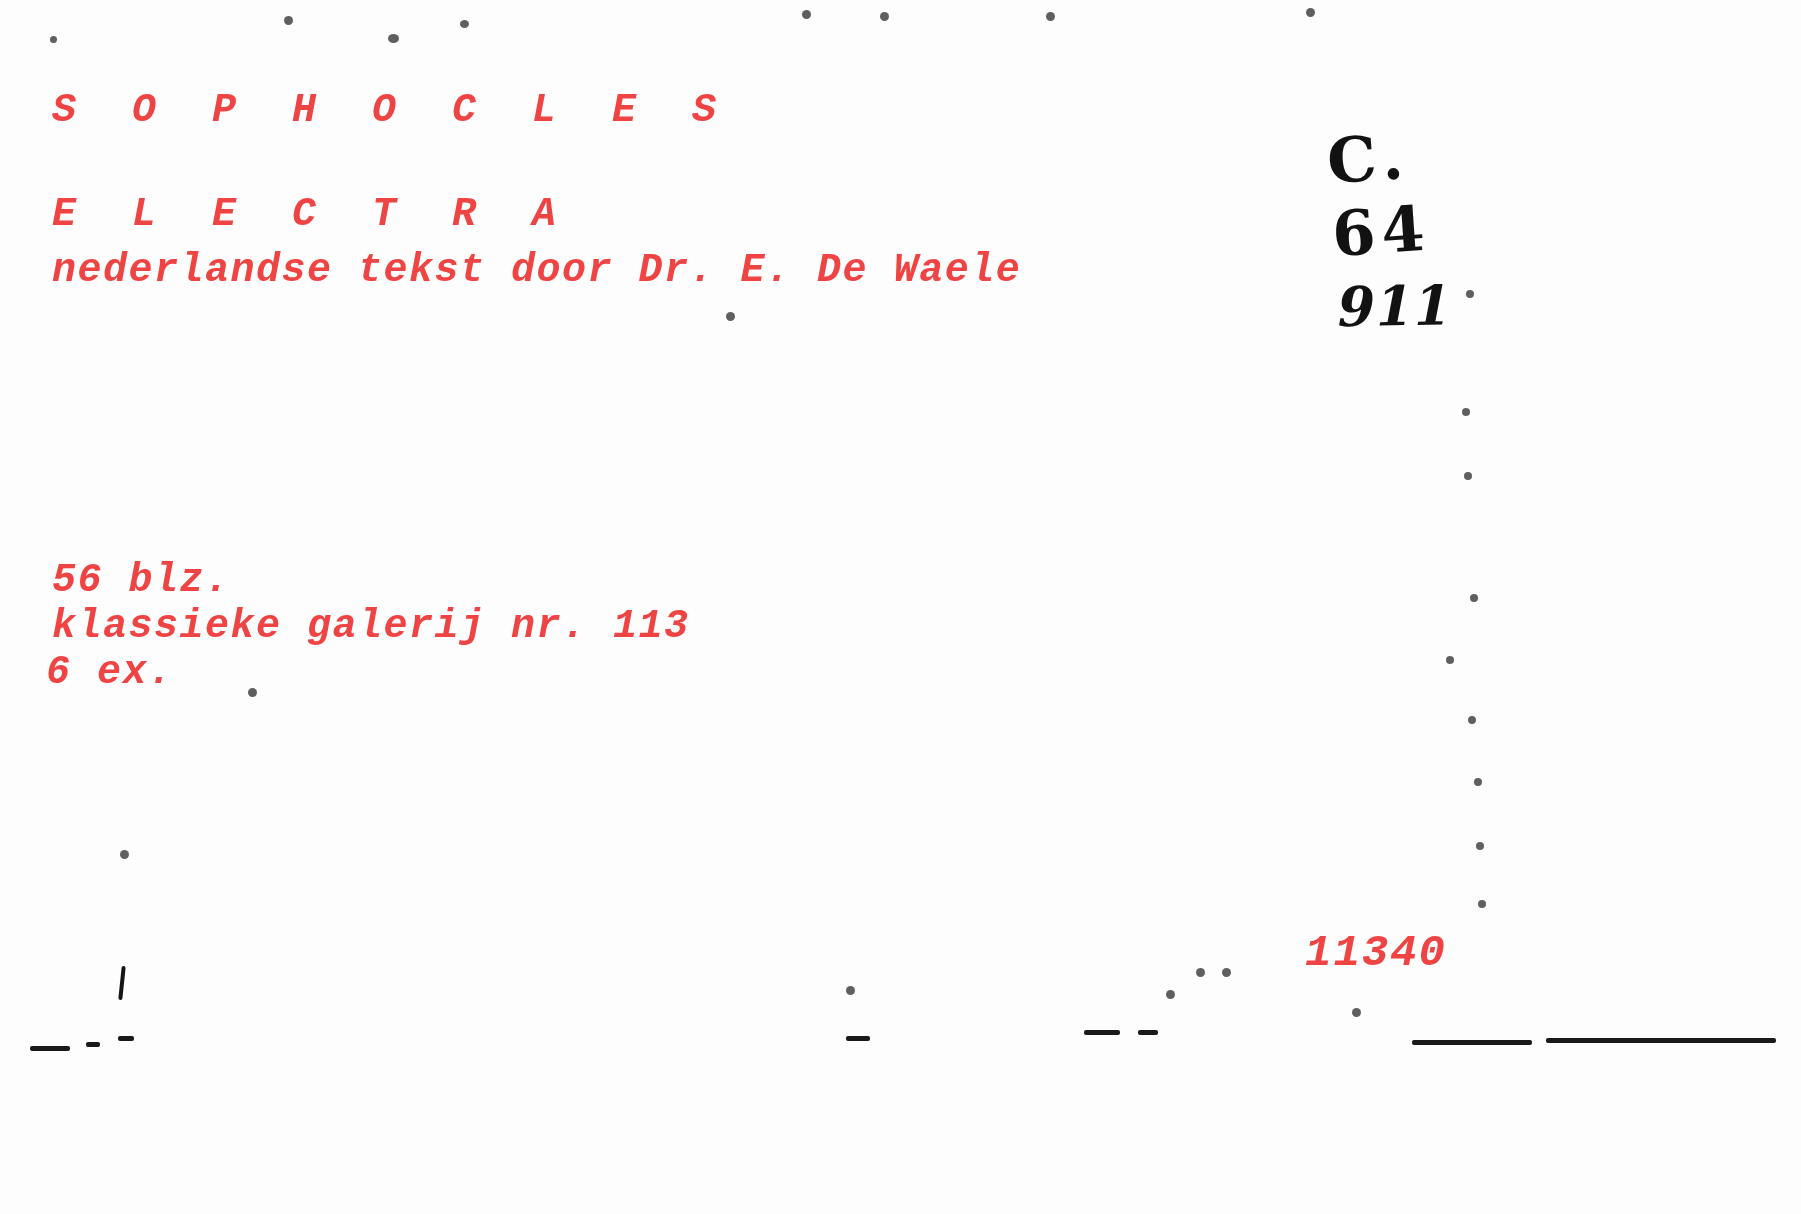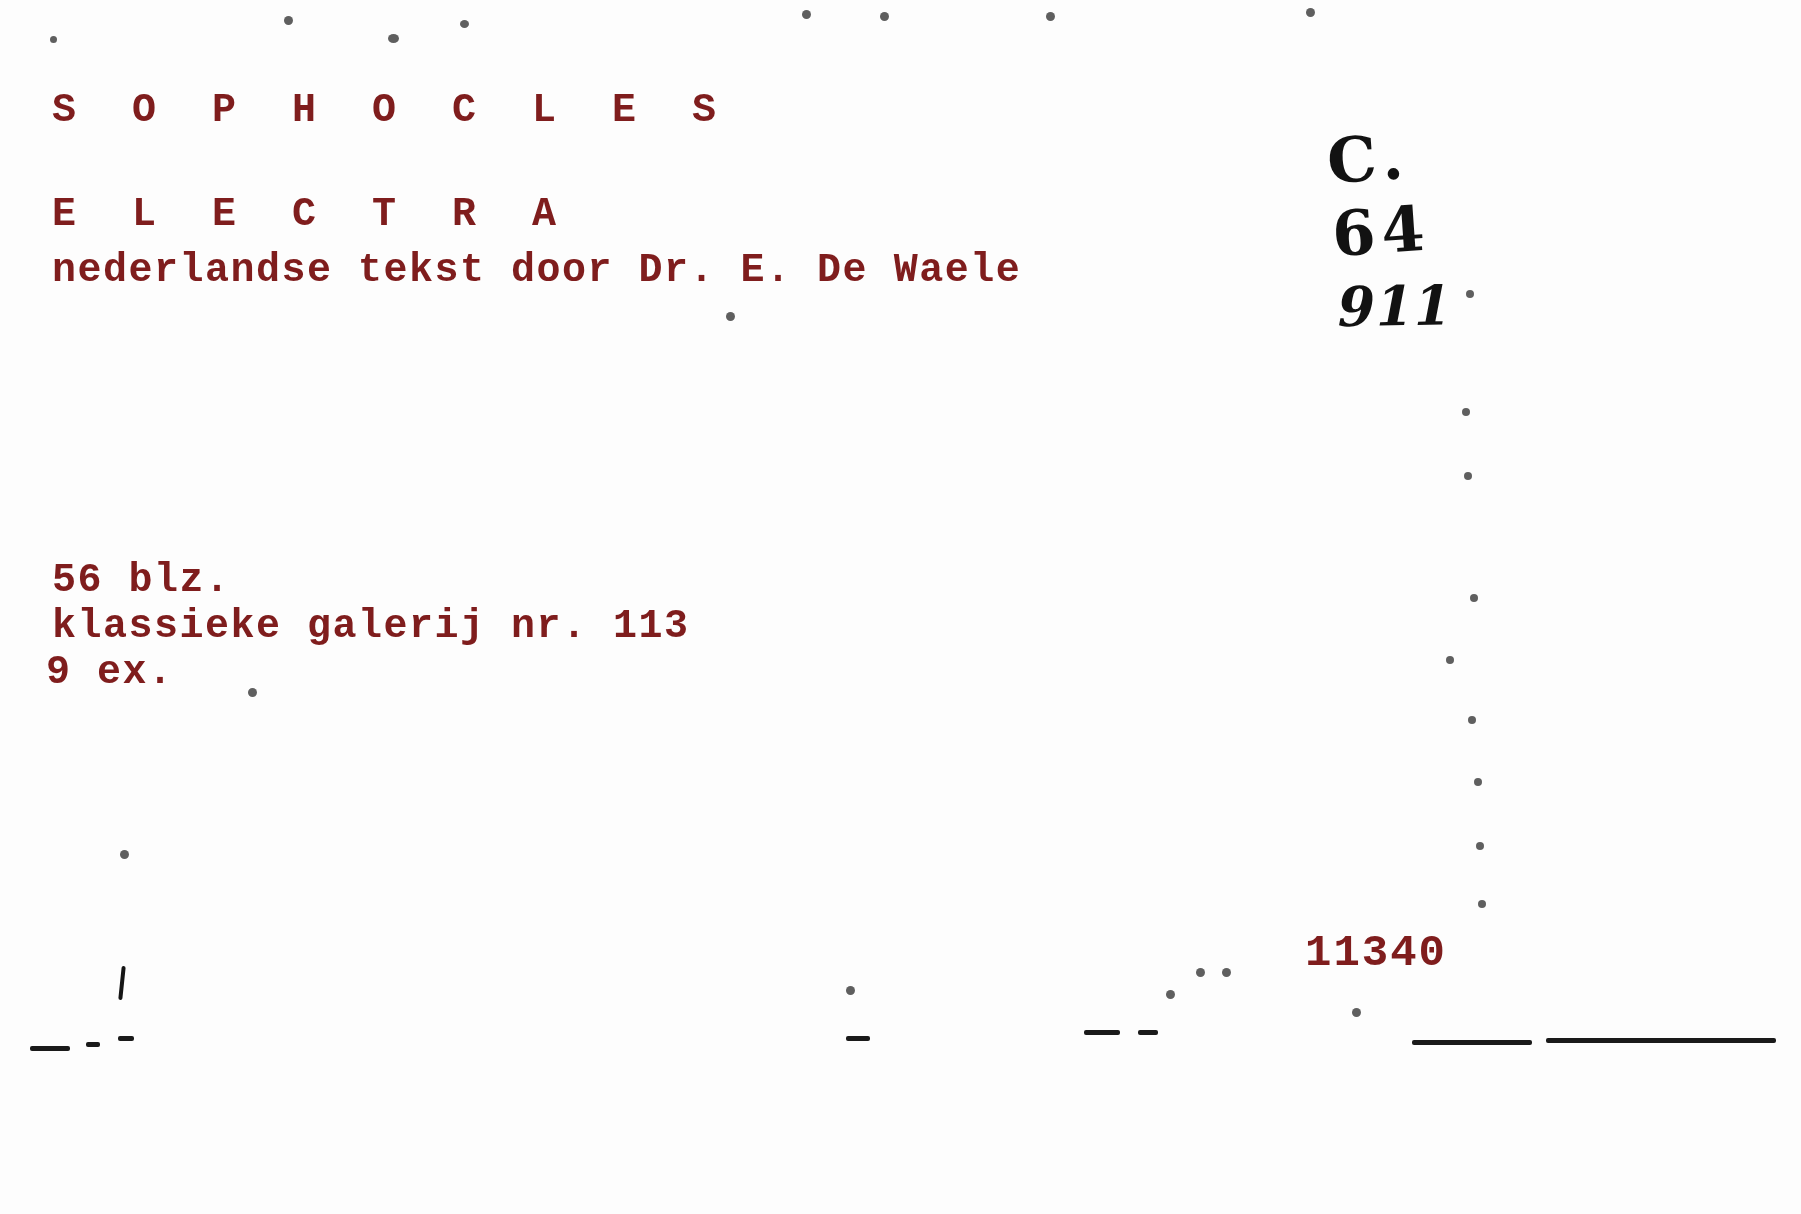--- a/index.html
+++ b/index.html
@@ -27,23 +27,24 @@
     position: absolute;
     background: #2a2a2a;
     border-radius: 50%;
     opacity: .75;
   }
 
   .typed {
     position: absolute;
     font-family: "Liberation Mono", "DejaVu Sans Mono", monospace;
     font-weight: bold;
-    color: #7f1d1d;
+    color: #ef4444;
     white-space: pre;
     letter-spacing: 0;
+    font-style: italic;
   }
 
   #title-author {
     left: 52px;
     top: 88px;
     font-size: 40px;
     letter-spacing: 16px;
   }
 
   #title-work {
@@ -169,21 +170,21 @@
   <div class="typed" id="title-author">S O P H O C L E S</div>
 
   <div class="typed" id="title-work">E L E C T R A</div>
 
   <div class="typed" id="subtitle">nederlandse tekst door Dr. E. De Waele</div>
 
   <div class="typed" id="pages">56 blz.</div>
 
   <div class="typed" id="series">klassieke galerij nr. 113</div>
 
-  <div class="typed" id="copies">9 ex.</div>
+  <div class="typed" id="copies">6 ex.</div>
 
 
   <div class="typed" id="accession">11340</div>
 
   <div id="shelfmark">
     <span>C.</span>
     <span>64</span>
     <span class="smudge">911</span>
   </div>
 

